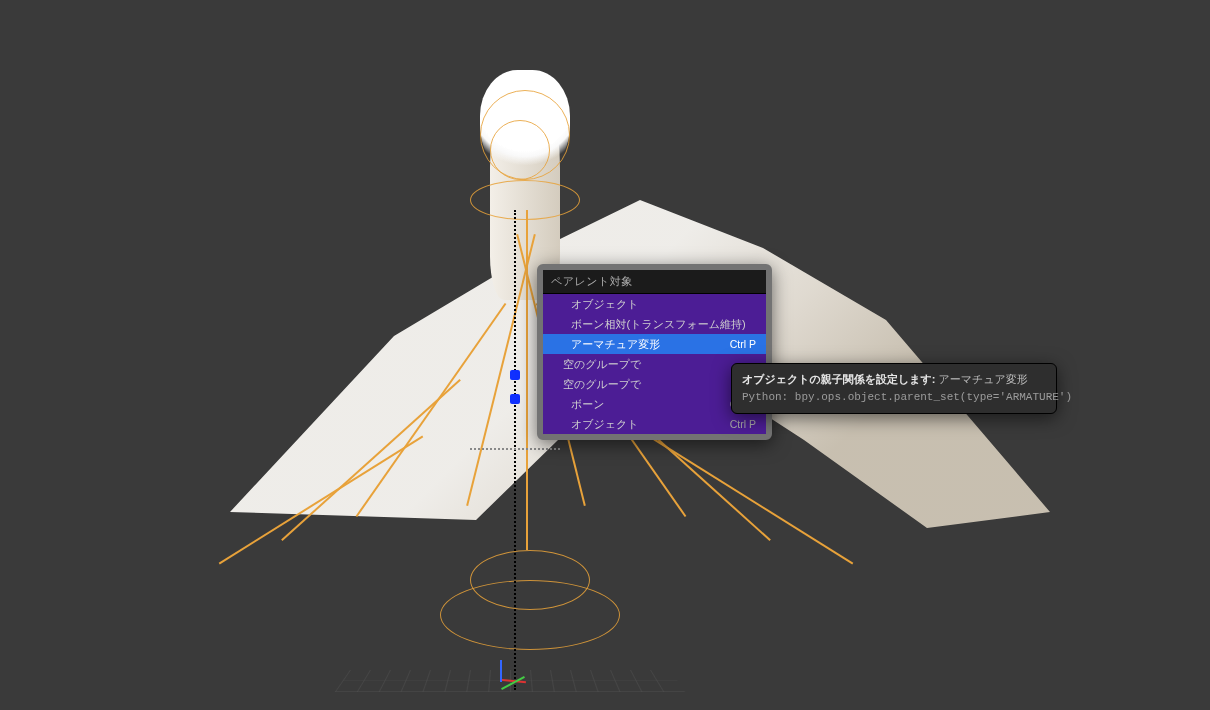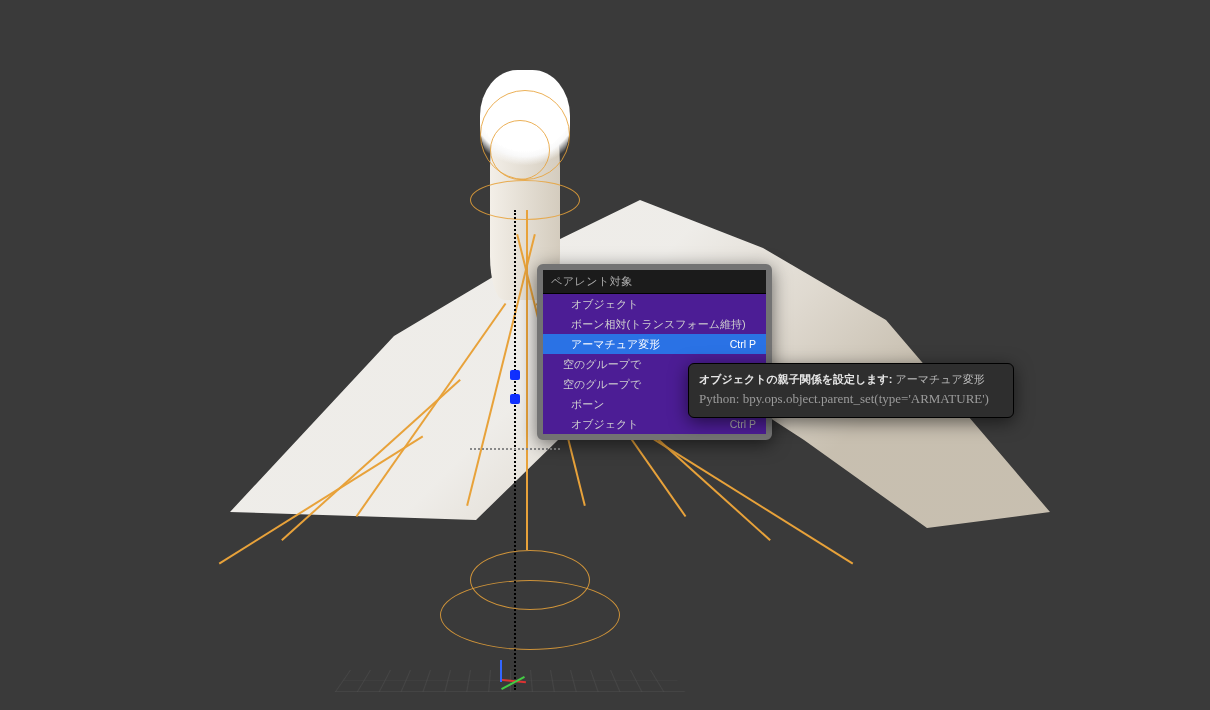--- a/index.html
+++ b/index.html
@@ -59,35 +59,35 @@
     cursor: default;
   }
   .menu-item .short { color: #a9a9a9; font-size: 10.5px; }
   .menu-item.hi { background: #2a72e5; color: #ffffff; }
   .menu-item.hi .short { color: #ffffff; }
   .menu-item.indent { padding-left: 20px; }
 
   
   .tooltip {
     position: absolute;
-    left: 688px; top: 363px;
+    left: 731px; top: 363px;
     width: 326px;
     background: #2e2e2e;
     color: #d6d6d6;
     border: 1px solid #000;
     border-radius: 6px;
     padding: 8px 10px 10px 10px;
     box-shadow: 0 4px 18px rgba(0,0,0,0.55);
     z-index: 11;
     font-size: 11px;
   }
   .tooltip .tline { margin-bottom: 4px; }
   .tooltip .tlabel { font-weight: bold; color: #e6e6e6; }
   .tooltip .tval { color: #bfbfbf; }
-  .tooltip .py { font-family: Liberation Serif, serif; font-size: 13px; color: #9b9b9b; white-space: nowrap; }
+  .tooltip .py { font-family: Liberation Mono, monospace; font-size: 11px; color: #9b9b9b; white-space: nowrap; }
 
   
   .ghost-short {
     position:absolute; color:#7c7c7c; font-size:10.5px; z-index:5;
   }
 </style>
 </head>
 <body>
 
 <div class="viewport">

